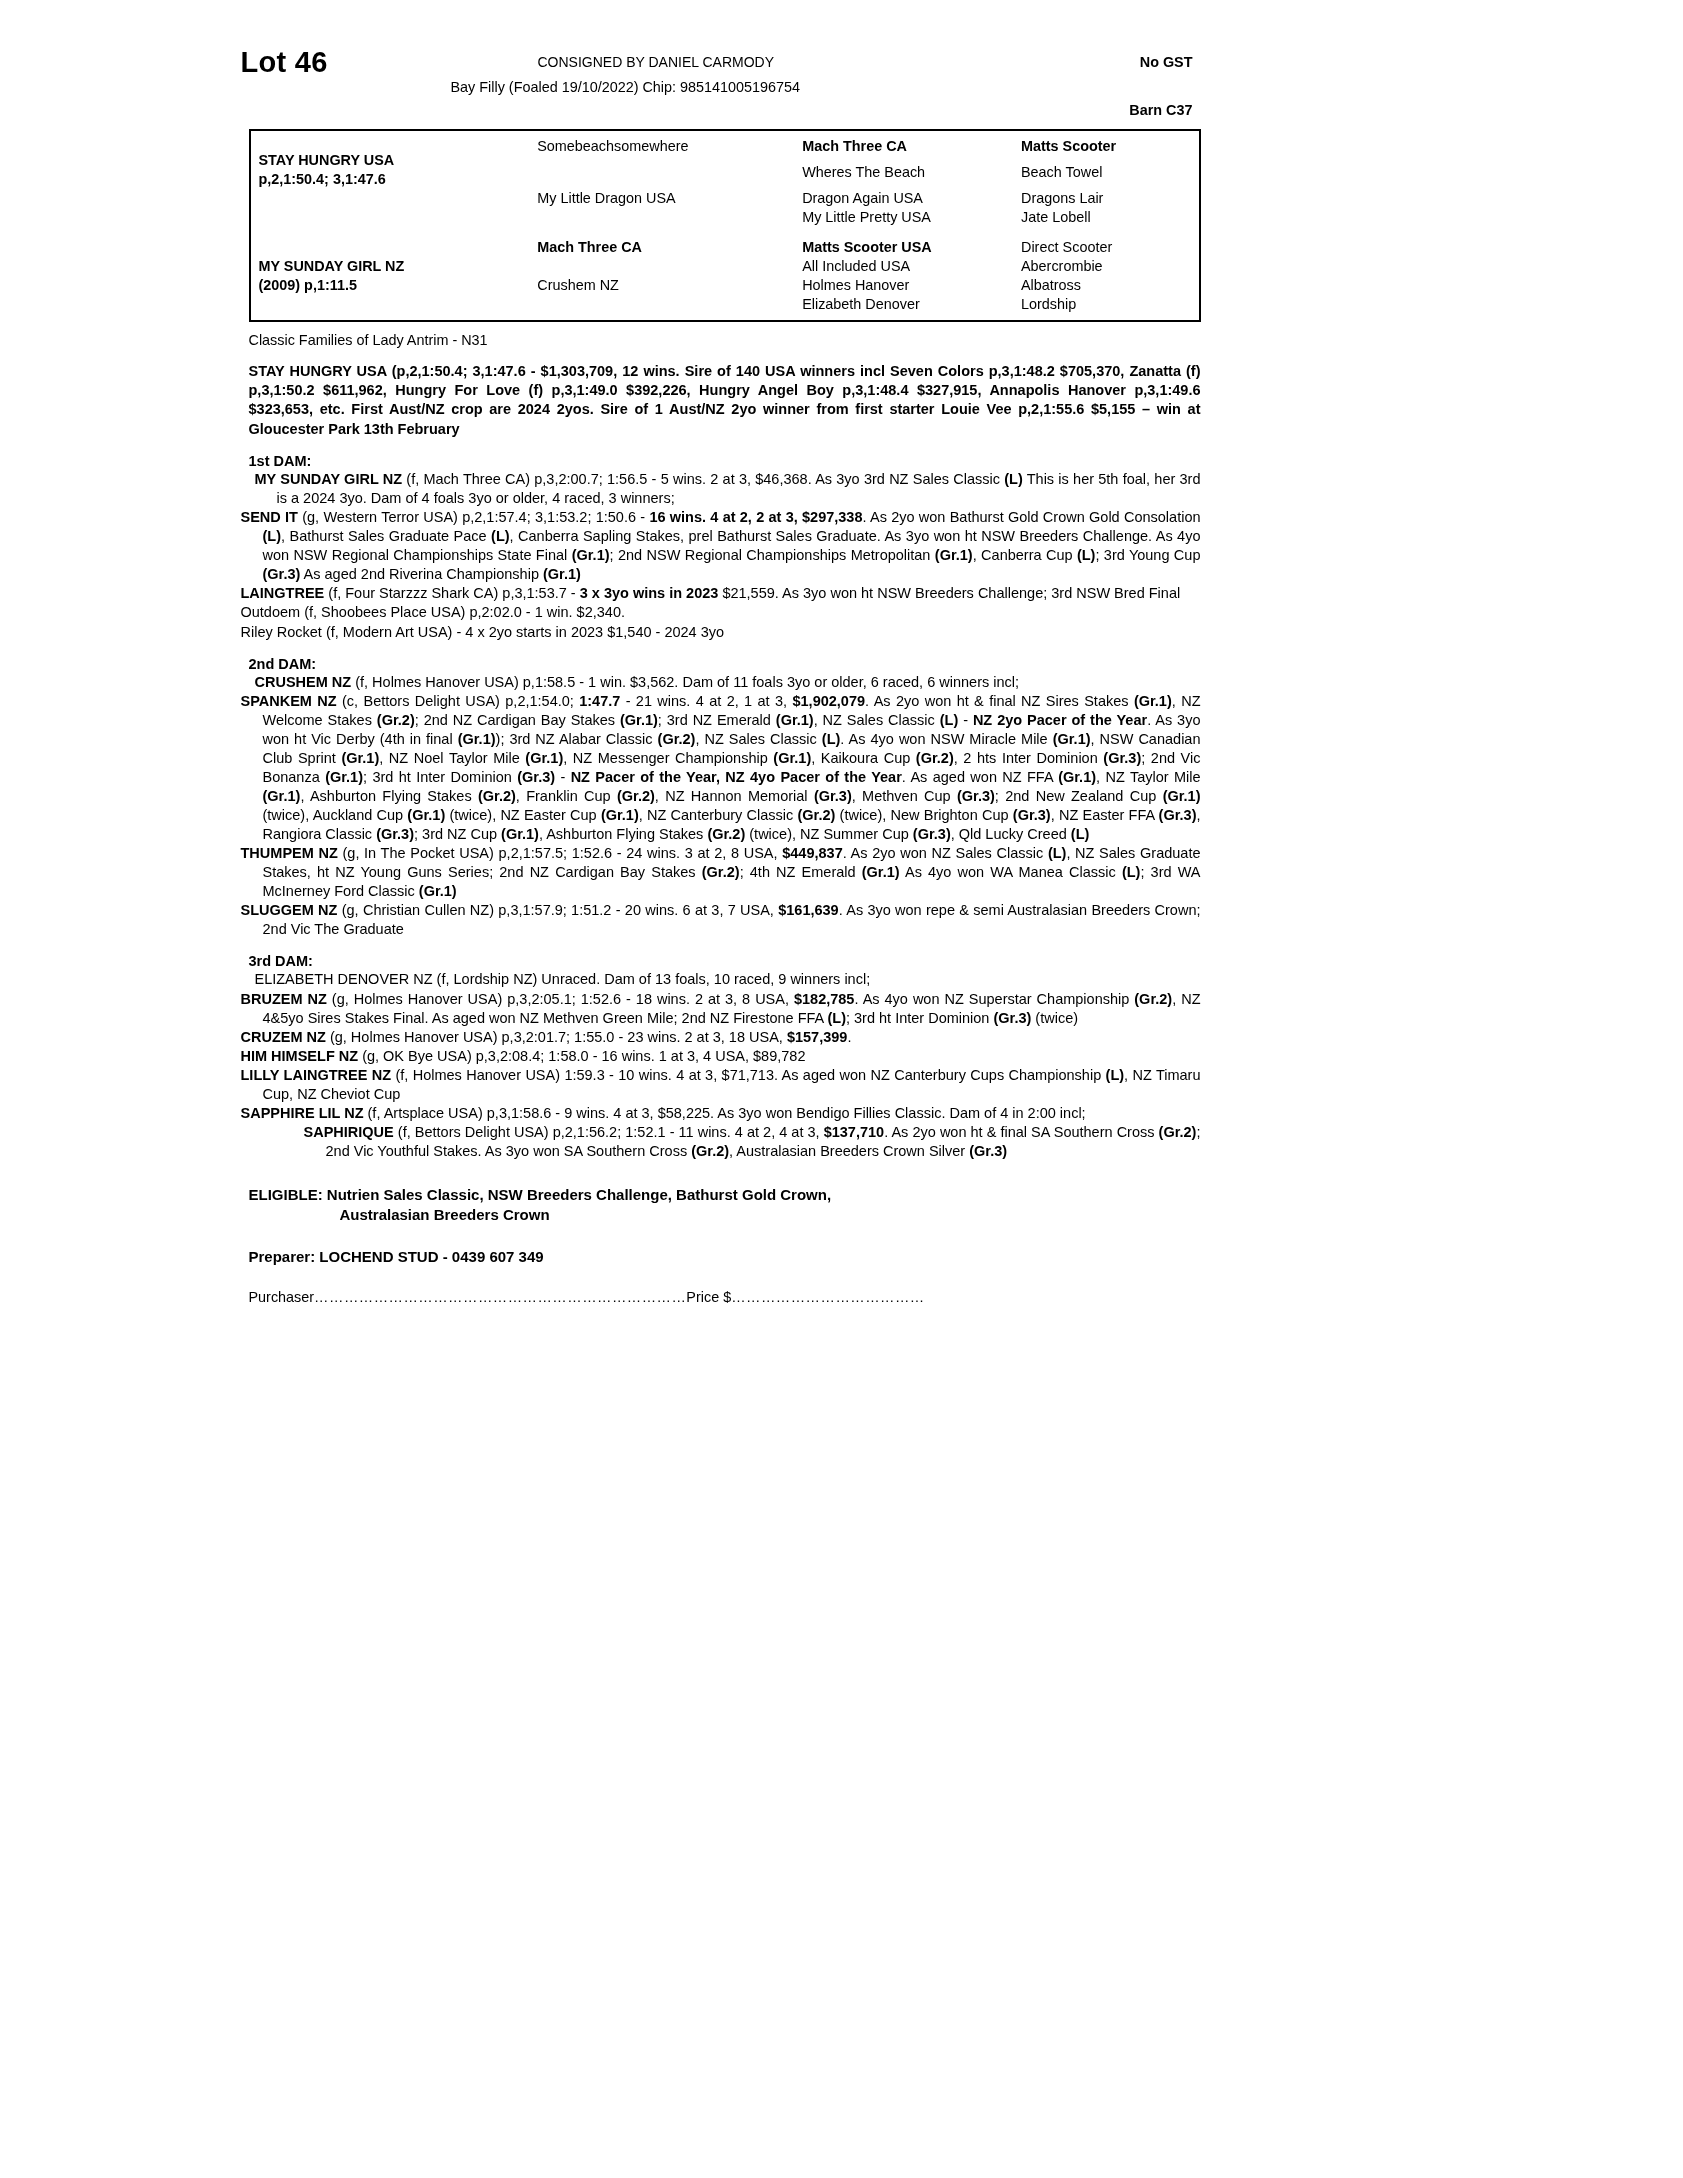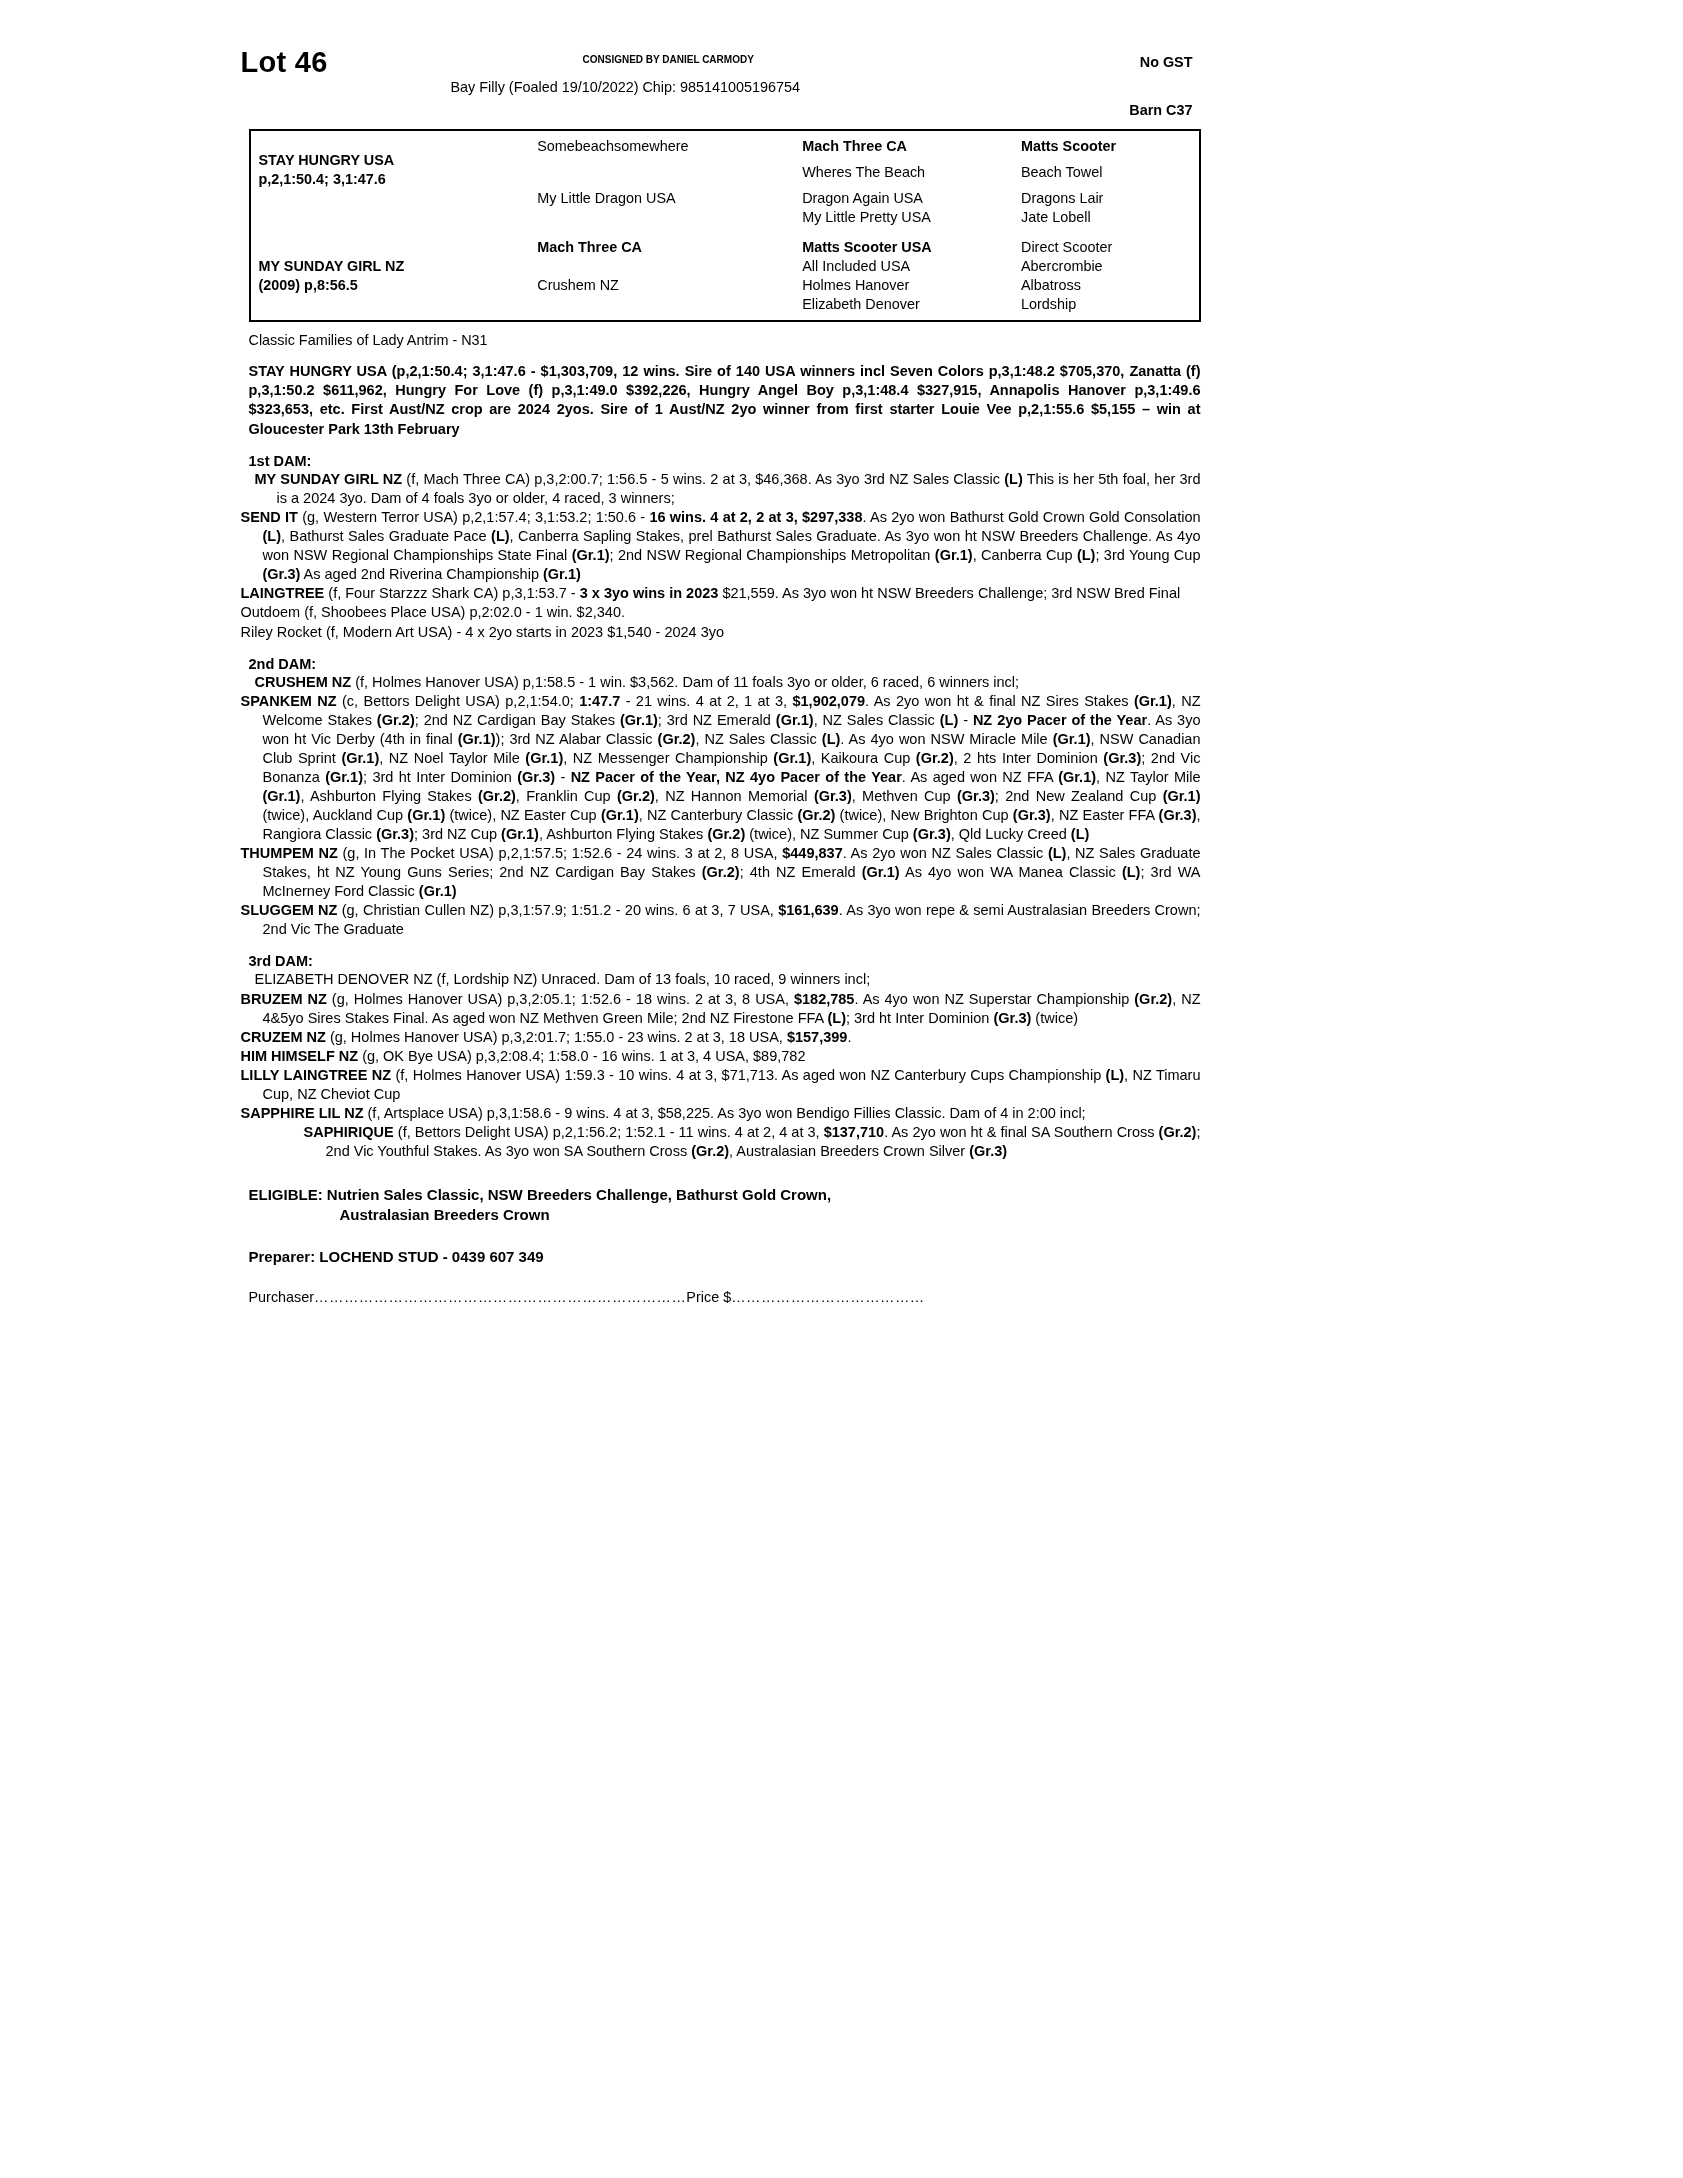--- a/index.html
+++ b/index.html
@@ -37,23 +37,22 @@
     left: 0px;
     top: 6px;
     font-size: 29px;
     font-weight: bold;
     letter-spacing: 0.3px;
   }
   .consigned {
     position: absolute;
     left: 297px;
     top: 14px;
-    font-size: 10px;
-    font-weight: bold;
-    margin-left: 45px;
+    font-size: 14px;
+    font-weight: normal;
   }
   .no-gst {
     position: absolute;
     right: 48px;
     top: 14px;
     font-size: 14.4px;
     font-weight: bold;
   }
   .subline {
     position: absolute;
@@ -199,21 +198,21 @@
           <td class="b pad-top">Matts Scooter USA</td>
           <td class="pad-top">Direct Scooter</td>
         </tr>
         <tr>
           <td class="b">MY SUNDAY GIRL NZ</td>
           <td></td>
           <td>All Included USA</td>
           <td>Abercrombie</td>
         </tr>
         <tr>
-          <td class="b">(2009) p,8:56.5</td>
+          <td class="b">(2009) p,1:11.5</td>
           <td>Crushem NZ</td>
           <td>Holmes Hanover</td>
           <td>Albatross</td>
         </tr>
         <tr>
           <td></td>
           <td></td>
           <td>Elizabeth Denover</td>
           <td>Lordship</td>
         </tr>

